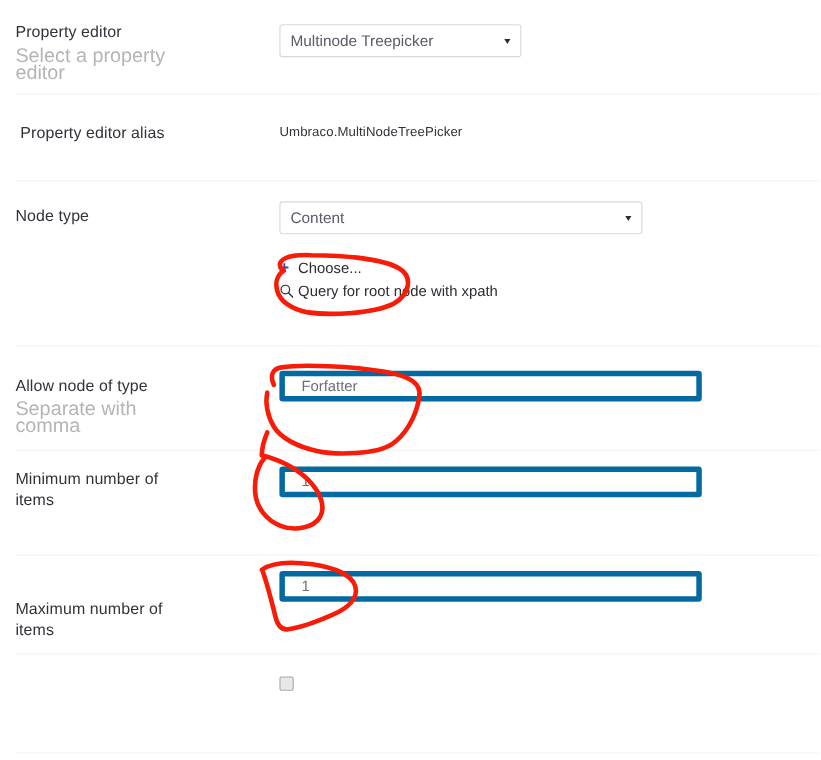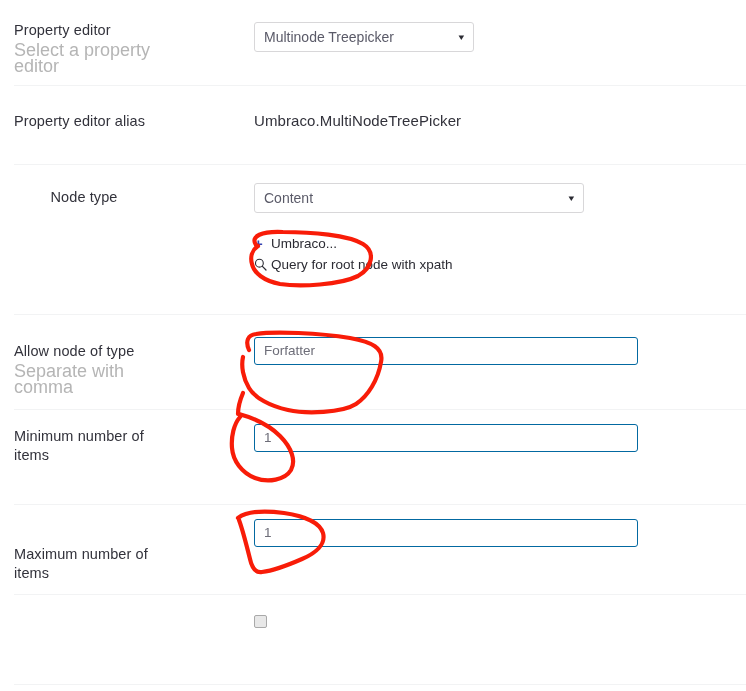--- a/index.html
+++ b/index.html
@@ -91,26 +91,26 @@
     color: #2b2b33;
     line-height: 1;
     margin-left: 8px;
     transform: scaleX(1.25);
   }
 
   
   .umb-input {
     box-sizing: border-box;
     height: 28px;
-    border: 1px solid #0369a1;
+    border: 5px solid #0369a1;
     border-radius: 3px;
     background: #ffffff;
     display: flex;
     align-items: center;
-    padding: 0 9px;
+    padding: 0 15px;
     cursor: text;
   }
   .umb-input .in-text {
     font-size: 13.5px;
     color: #6d6d78;
     line-height: 26px;
     white-space: nowrap;
   }
 
   
@@ -173,46 +173,46 @@
     </div>
     <div class="control-col" style="top:22px;">
       <div class="umb-select" style="width:220px;gap:39px;">
         <span class="sel-text">Multinode Treepicker</span>
         <span class="caret">▾</span>
       </div>
     </div>
   </div>
   <div class="divider" style="top:85px;"></div>
 
-  <div class="prop-row" style="top:86px;height:78px;">
+  <div class="prop-row" style="top:86px;height:78px;text-align:center;">
     <div class="label-col" style="top:26px;">
       <div class="prop-label">Property editor alias</div>
     </div>
     <div class="control-col" style="top:25px;">
-      <div class="prop-label" style="font-size:15px;color:#32323b;white-space:nowrap;">Umbraco.MultiNodeTreePicker</div>
+      <div class="prop-label" style="font-size:12px;color:#32323b;white-space:nowrap;">Umbraco.MultiNodeTreePicker</div>
     </div>
   </div>
   <div class="divider" style="top:164px;"></div>
 
   <div class="prop-row" style="top:165px;height:149px;">
-    <div class="label-col" style="top:23px;text-align:center;">
+    <div class="label-col" style="top:23px;">
       <div class="prop-label">Node type</div>
     </div>
     <div class="control-col" style="top:18px;">
       <div class="umb-select" style="width:330px;">
         <span class="sel-text">Content</span>
         <span class="caret">▾</span>
       </div>
 
       <div style="margin-top:21px;">
         <div class="action-link">
           <span class="action-icon">
             <span class="plus-glyph">+</span>
           </span>
-          <span class="action-text">Umbraco...</span>
+          <span class="action-text">Choose...</span>
         </div>
         <div class="action-link" style="margin-top:2px;">
           <span class="action-icon">
             <svg width="13" height="13" viewBox="0 0 13 13" aria-hidden="true">
               <circle cx="5.4" cy="5.2" r="3.9" fill="none" stroke="#2b2b33" stroke-width="1.1"></circle>
               <line x1="8.4" y1="8.3" x2="12" y2="12" stroke="#2b2b33" stroke-width="1.2" stroke-linecap="round"></line>
             </svg>
           </span>
           <span class="action-text">Query for root node with xpath</span>
         </div>

